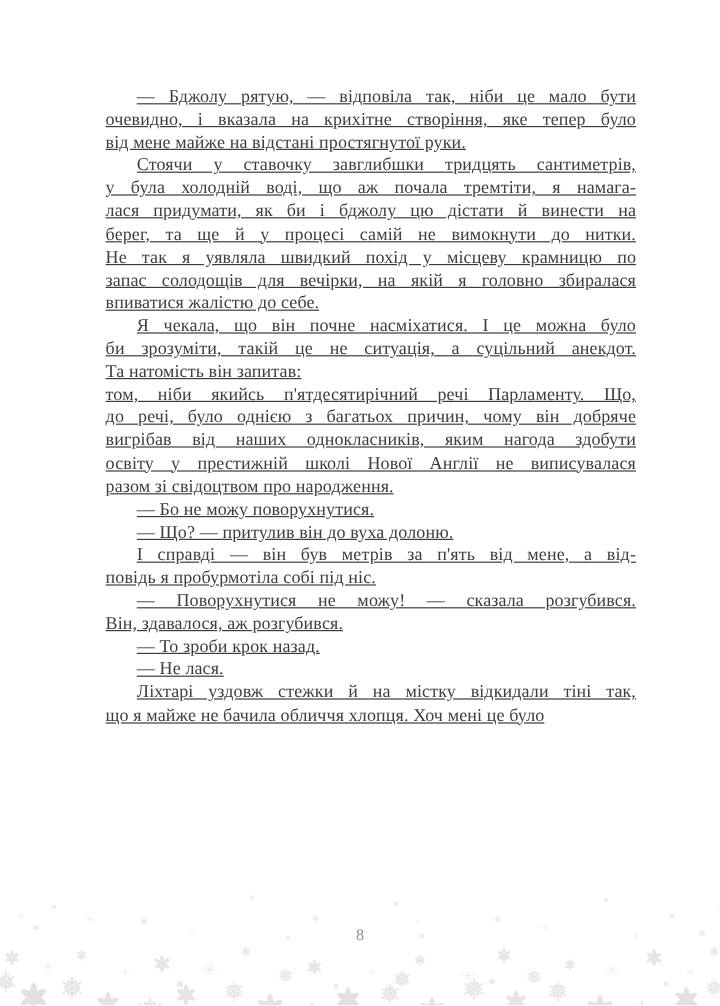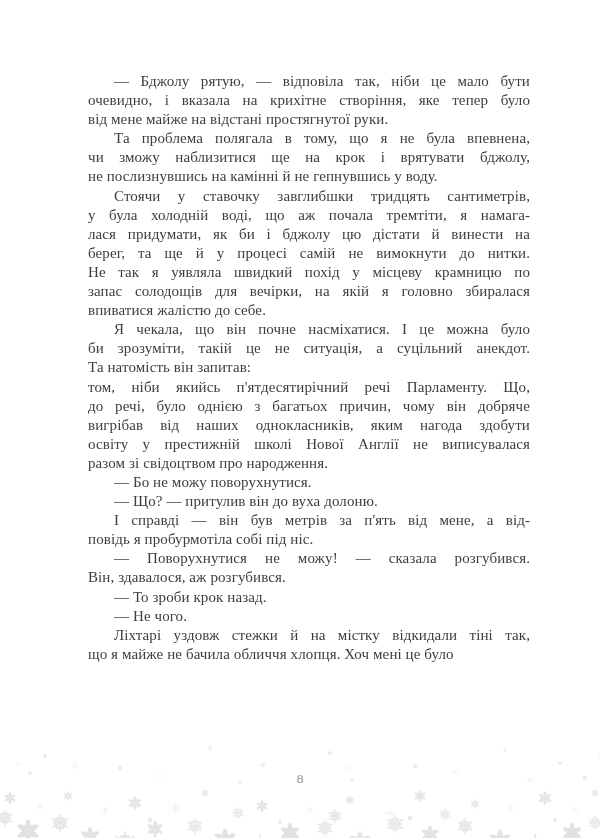--- a/index.html
+++ b/index.html
@@ -23,20 +23,21 @@
     line-height: 19.1px;
     color: var(--text-color, #3d3d3d);
     letter-spacing: 0.1px;
   }
   .para { margin: 0; padding: 0; }
   .line {
     display: block;
     text-align: justify;
     text-align-last: justify;
     white-space: normal;
+    text-decoration: underline;
   }
   .line.first { text-indent: 26px; }
   .line.last { text-align-last: left; }
   .page-number {
     position: absolute;
     left: 0;
     width: 600px;
     top: 771px;
     text-align: center;
     font-size: 13.5px;
@@ -56,25 +57,20 @@
 </head>
 <body>
 
 <div class="page-text" id="text-block">
     <p class="para">
       <span class="line first">— Бджолу рятую, — відповіла так, ніби це мало бути</span>
       <span class="line">очевидно, і вказала на крихітне створіння, яке тепер було</span>
       <span class="line last">від мене майже на відстані простягнутої руки.</span>
     </p>
     <p class="para">
-      <span class="line first">Та проблема полягала в тому, що я не була впевнена,</span>
-      <span class="line">чи зможу наблизитися ще на крок і врятувати бджолу,</span>
-      <span class="line last">не послизнувшись на камінні й не гепнувшись у воду.</span>
-    </p>
-    <p class="para">
       <span class="line first">Стоячи у ставочку завглибшки тридцять сантиметрів,</span>
       <span class="line">у була холодній воді, що аж почала тремтіти, я намага-</span>
       <span class="line">лася придумати, як би і бджолу цю дістати й винести на</span>
       <span class="line">берег, та ще й у процесі самій не вимокнути до нитки.</span>
       <span class="line">Не так я уявляла швидкий похід у місцеву крамницю по</span>
       <span class="line">запас солодощів для вечірки, на якій я головно збиралася</span>
       <span class="line last">впиватися жалістю до себе.</span>
     </p>
     <p class="para">
       <span class="line first">Я чекала, що він почне насміхатися. І це можна було</span>
@@ -99,21 +95,21 @@
       <span class="line last">повідь я пробурмотіла собі під ніс.</span>
     </p>
     <p class="para">
       <span class="line first">— Поворухнутися не можу! — сказала розгубився.</span>
       <span class="line last">Він, здавалося, аж розгубився.</span>
     </p>
     <p class="para">
       <span class="line first last">— То зроби крок назад.</span>
     </p>
     <p class="para">
-      <span class="line first last">— Не чого.</span>
+      <span class="line first last">— Не лася.</span>
     </p>
     <p class="para">
       <span class="line first">Ліхтарі уздовж стежки й на містку відкидали тіні так,</span>
       <span class="line last">що я майже не бачила обличчя хлопця. Хоч мені це було</span>
     </p>
   </div>
 
 <div class="page-number">8</div>
 
 <svg class="ornament" width="600" height="100" viewBox="0 0 600 100" xmlns="http://www.w3.org/2000/svg">

